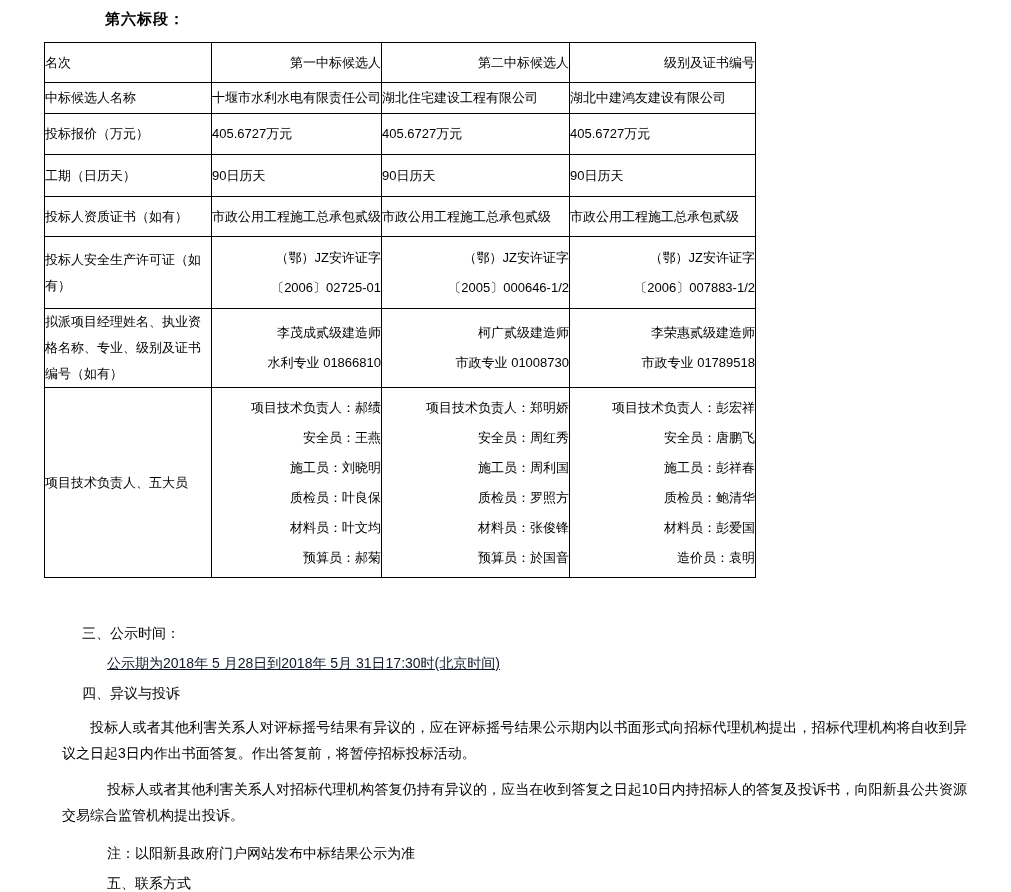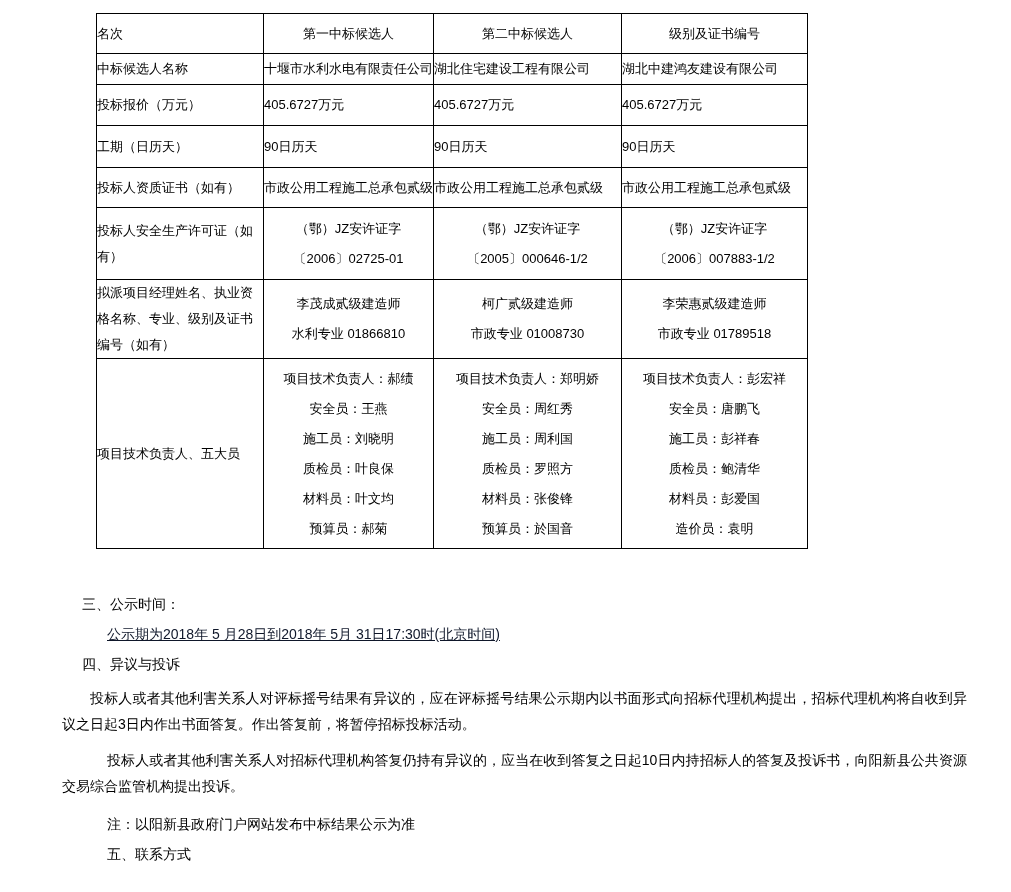--- a/index.html
+++ b/index.html
@@ -19,37 +19,37 @@
   }
   .doc-title {
     margin: 10px 0 0 105px;
     font-size: 15px;
     font-weight: bold;
     letter-spacing: 1px;
   }
   table.bid-table {
     border-collapse: collapse;
     table-layout: fixed;
-    margin: 13px 0 0 96px;
+    margin: 13px 0 0 44px;
     width: 711px;
   }
   table.bid-table td {
     border: 1px solid #000000;
     font-size: 13px;
     vertical-align: middle;
     padding: 0;
     overflow: hidden;
   }
   td.label {
     padding: 4px 11px;
     line-height: 26px;
     text-align: left;
   }
   td.data-center { text-align: left; }
-  td.data-left   { padding: 0 15px; text-align: center; }
+  td.data-left   { padding: 0 15px; text-align: right; }
   .cell-line { line-height: 30px; white-space: nowrap; }
   .sections {
     margin: 40px 0 0 62px;
     width: 905px;
     font-size: 14px;
   }
   .sec-heading { margin: 0 0 0 20px; line-height: 30px; }
   .sec-indent  { margin: 0 0 0 45px; line-height: 30px; }
   .publicity-period {
     color: #0f172a;
@@ -64,20 +64,21 @@
     text-align: justify;
   }
   .para.indent-2 { text-indent: 28px; }
   .para.indent-3 { text-indent: 45px; }
 </style>
 </head>
 <body>
 
 <div class="doc">
 
+  <div class="doc-title">第六标段：</div>
 
   <table class="bid-table">
     <colgroup>
       <col style="width:167px">
       <col style="width:170px">
       <col style="width:188px">
       <col style="width:186px">
     </colgroup>
     <tbody>
         <tr style="height: 40px;">

